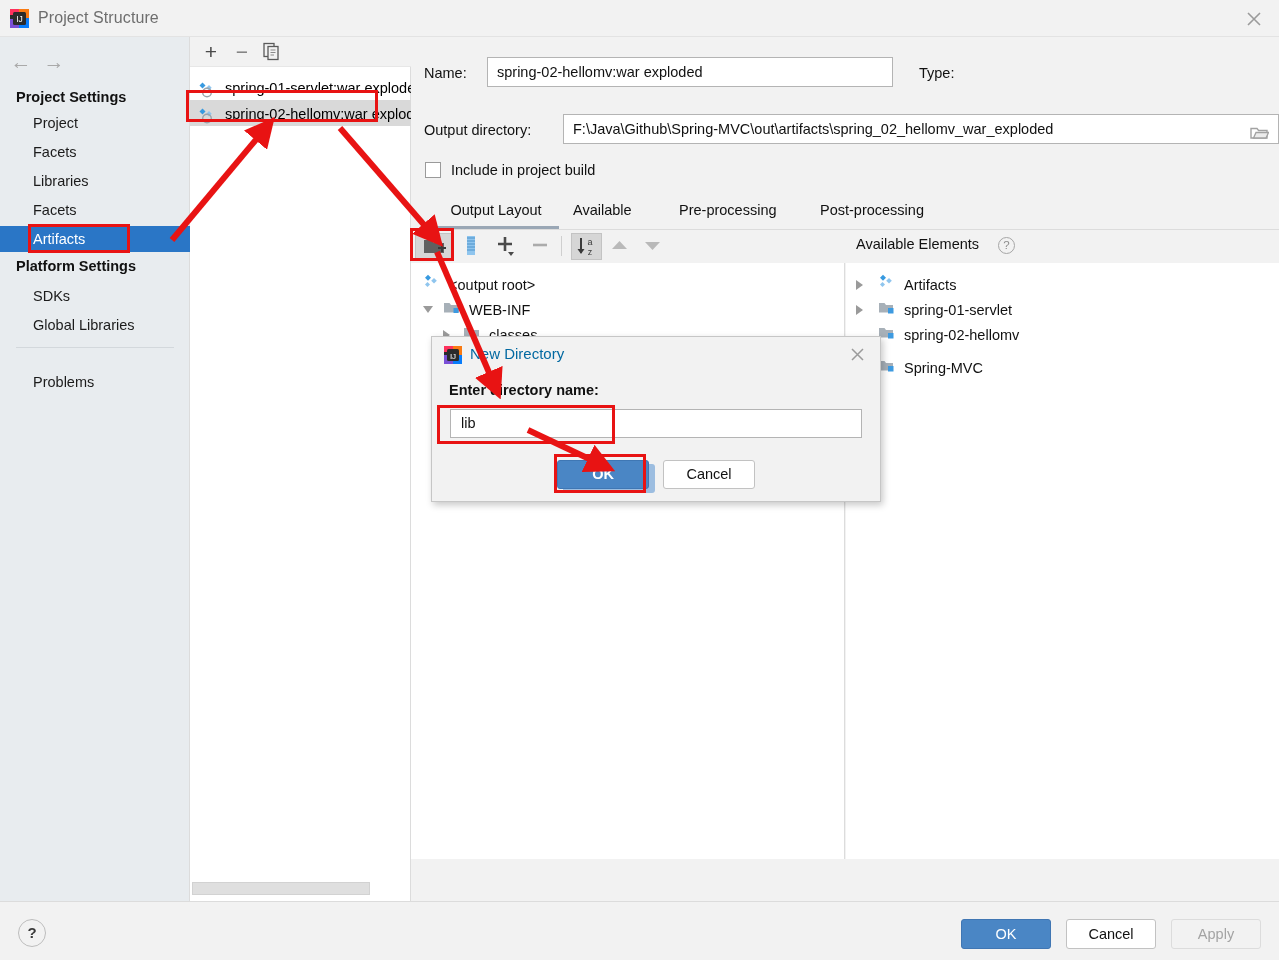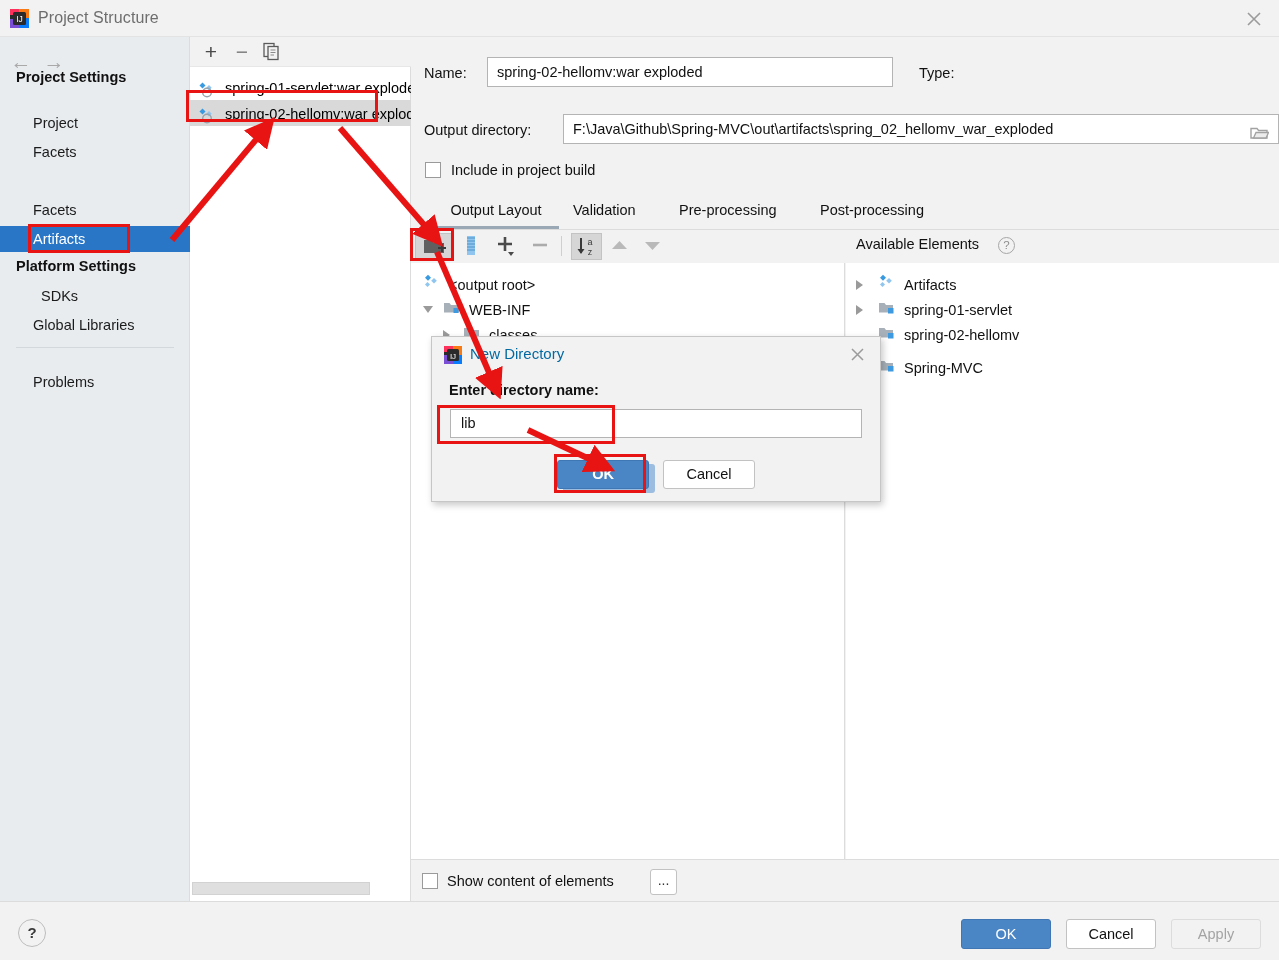--- a/index.html
+++ b/index.html
@@ -327,30 +327,31 @@
       <svg width="22" height="22" viewBox="0 0 22 22">
         <path d="M5 5 L17 17 M17 5 L5 17" stroke="#9b9b9b" stroke-width="1.6" fill="none"></path>
       </svg>
     </span>
   </div>
 
   <div id="sidebar">
     <span class="navbtn" id="nav-back">←</span>
     <span class="navbtn" id="nav-fwd">→</span>
 
-    <div class="group-head" style="top:32px;">Project Settings</div>
+    <div class="group-head" style="top:52px;">Project Settings</div>
 
     <div class="nav-item" style="top:73px;">Project</div>
     <div class="nav-item" style="top:102px;">Facets</div>
+    <div class="nav-item" style="top:131px;">Libraries</div>
     <div class="nav-item" style="top:160px;">Facets</div>
     <div class="nav-item selected" style="top:189px;">Artifacts</div>
 
     <div class="group-head" style="top:221px;">Platform Settings</div>
 
-    <div class="nav-item" style="top:246px;margin-left:8px;">SDKs</div>
+    <div class="nav-item" style="top:246px;">SDKs</div>
     <div class="nav-item" style="top:275px;">Global Libraries</div>
 
     <div id="sidebar-divider"></div>
 
     <div class="nav-item" style="top:332px;">Problems</div>
   </div>
 
   <div id="midpanel">
     <div id="mid-toolbar">
       <span class="mid-tb-btn" id="mid-add">+</span>
@@ -406,21 +407,21 @@
           <path d="M3.5 13 L6 7.5 H18.5 L16 13 Z" fill="#ececec" stroke="#a2a2a2" stroke-width="1.3"></path>
         </svg>
       </span>
     </div>
 
     <div class="chk-box" style="left:14px; top:125px;"></div>
     <div class="chk-label" style="left:40px; top:125px;">Include in project build</div>
 
     <div id="tabstrip">
       <div class="tab active" style="left:22px; width:126px; text-align:center;">Output Layout</div>
-      <div class="tab" style="left:162px;">Validation</div>
+      <div class="tab" style="left:162px;">Available</div>
       <div class="tab" style="left:268px;">Pre-processing</div>
       <div class="tab" style="left:409px;">Post-processing</div>
       <div class="tab" style="left:560px;margin-top:36px;">Maven</div>
     </div>
     <div id="tabstrip-line"></div>
 
     <div id="ol-toolbar">
       <div class="olb olb-pressed" style="left:4px; width:39px;">
         <svg width="37" height="25" viewBox="0 0 37 25">
           <path d="M8 6 H16 L18 9 H28 V19 H8 Z" fill="#606060"></path>
@@ -542,25 +543,20 @@
         <span style="display:inline-block;vertical-align:middle;margin-left:22px;">
           <svg width="17" height="15" viewBox="0 0 17 15">
             <path d="M1 3 H6.5 L8 5 H15 V12.5 H1 Z" fill="#a7b0b8"></path>
             <rect x="10" y="8" width="5.5" height="5.5" fill="#3d9ae0"></rect>
           </svg>
         </span>
         <span style="margin-left:5px;vertical-align:middle;">Spring-MVC</span>
       </div>
     </div>
 
-    <div id="content-bottom">
-      <div class="chk-box" style="left:11px; top:13px;"></div>
-      <div class="chk-label" style="left:36px; top:13px;">Show content of elements</div>
-      <div id="dots-btn">...</div>
-    </div>
   </div>
 
   <div id="footer">
     <div id="help-btn">?</div>
     <div class="dlg-btn" id="btn-ok">OK</div>
     <div class="dlg-btn" id="btn-cancel">Cancel</div>
     <div class="dlg-btn" id="btn-apply">Apply</div>
   </div>
 
   <div id="modal">

